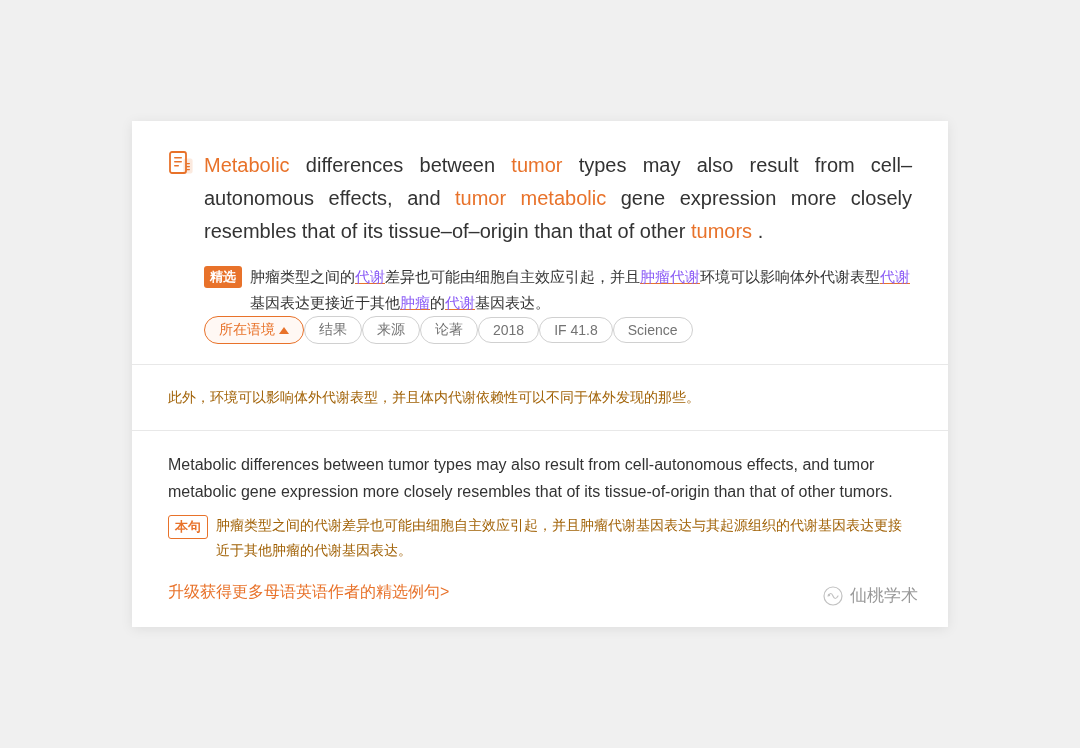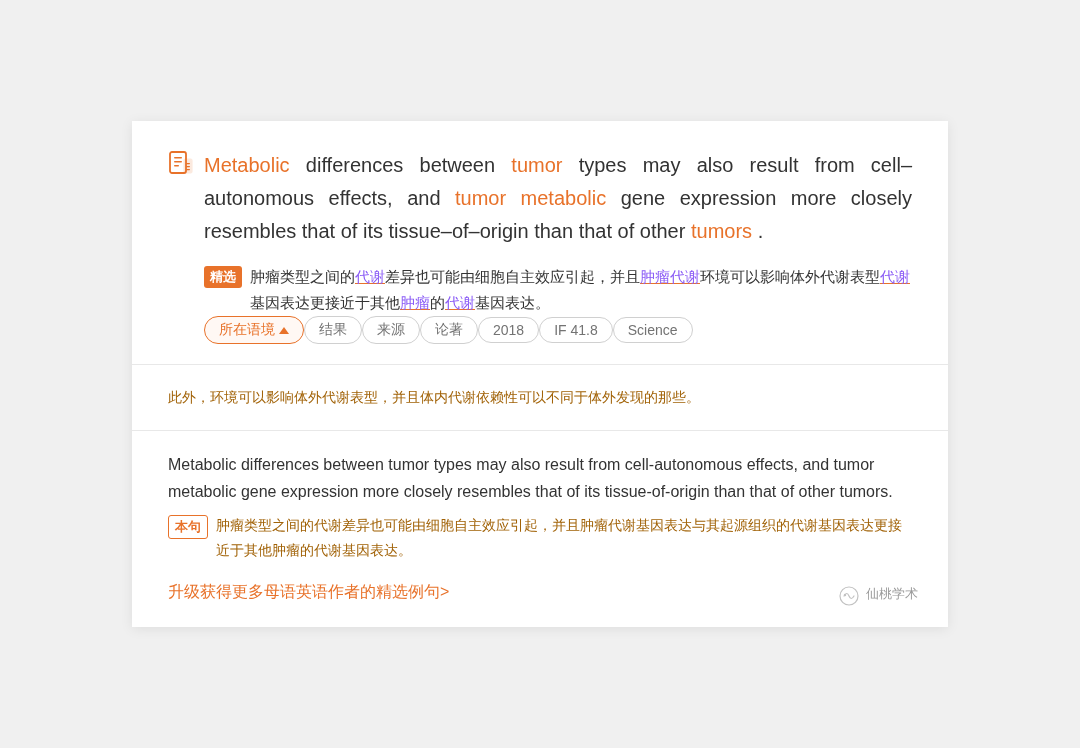--- a/index.html
+++ b/index.html
@@ -169,23 +169,24 @@
       margin-top: 0;
       display: inline-block;
     }
 
     
     .watermark {
       position: absolute;
       bottom: 20px;
       right: 30px;
       display: flex;
+      align-items: center;
       gap: 6px;
       color: #999999;
-      font-size: 13px;
+      font-size: 17px;
     }
     .watermark-icon {
       width: 22px;
       height: 22px;
       opacity: 0.6;
     }
   </style>
 </head>
 <body>
 

